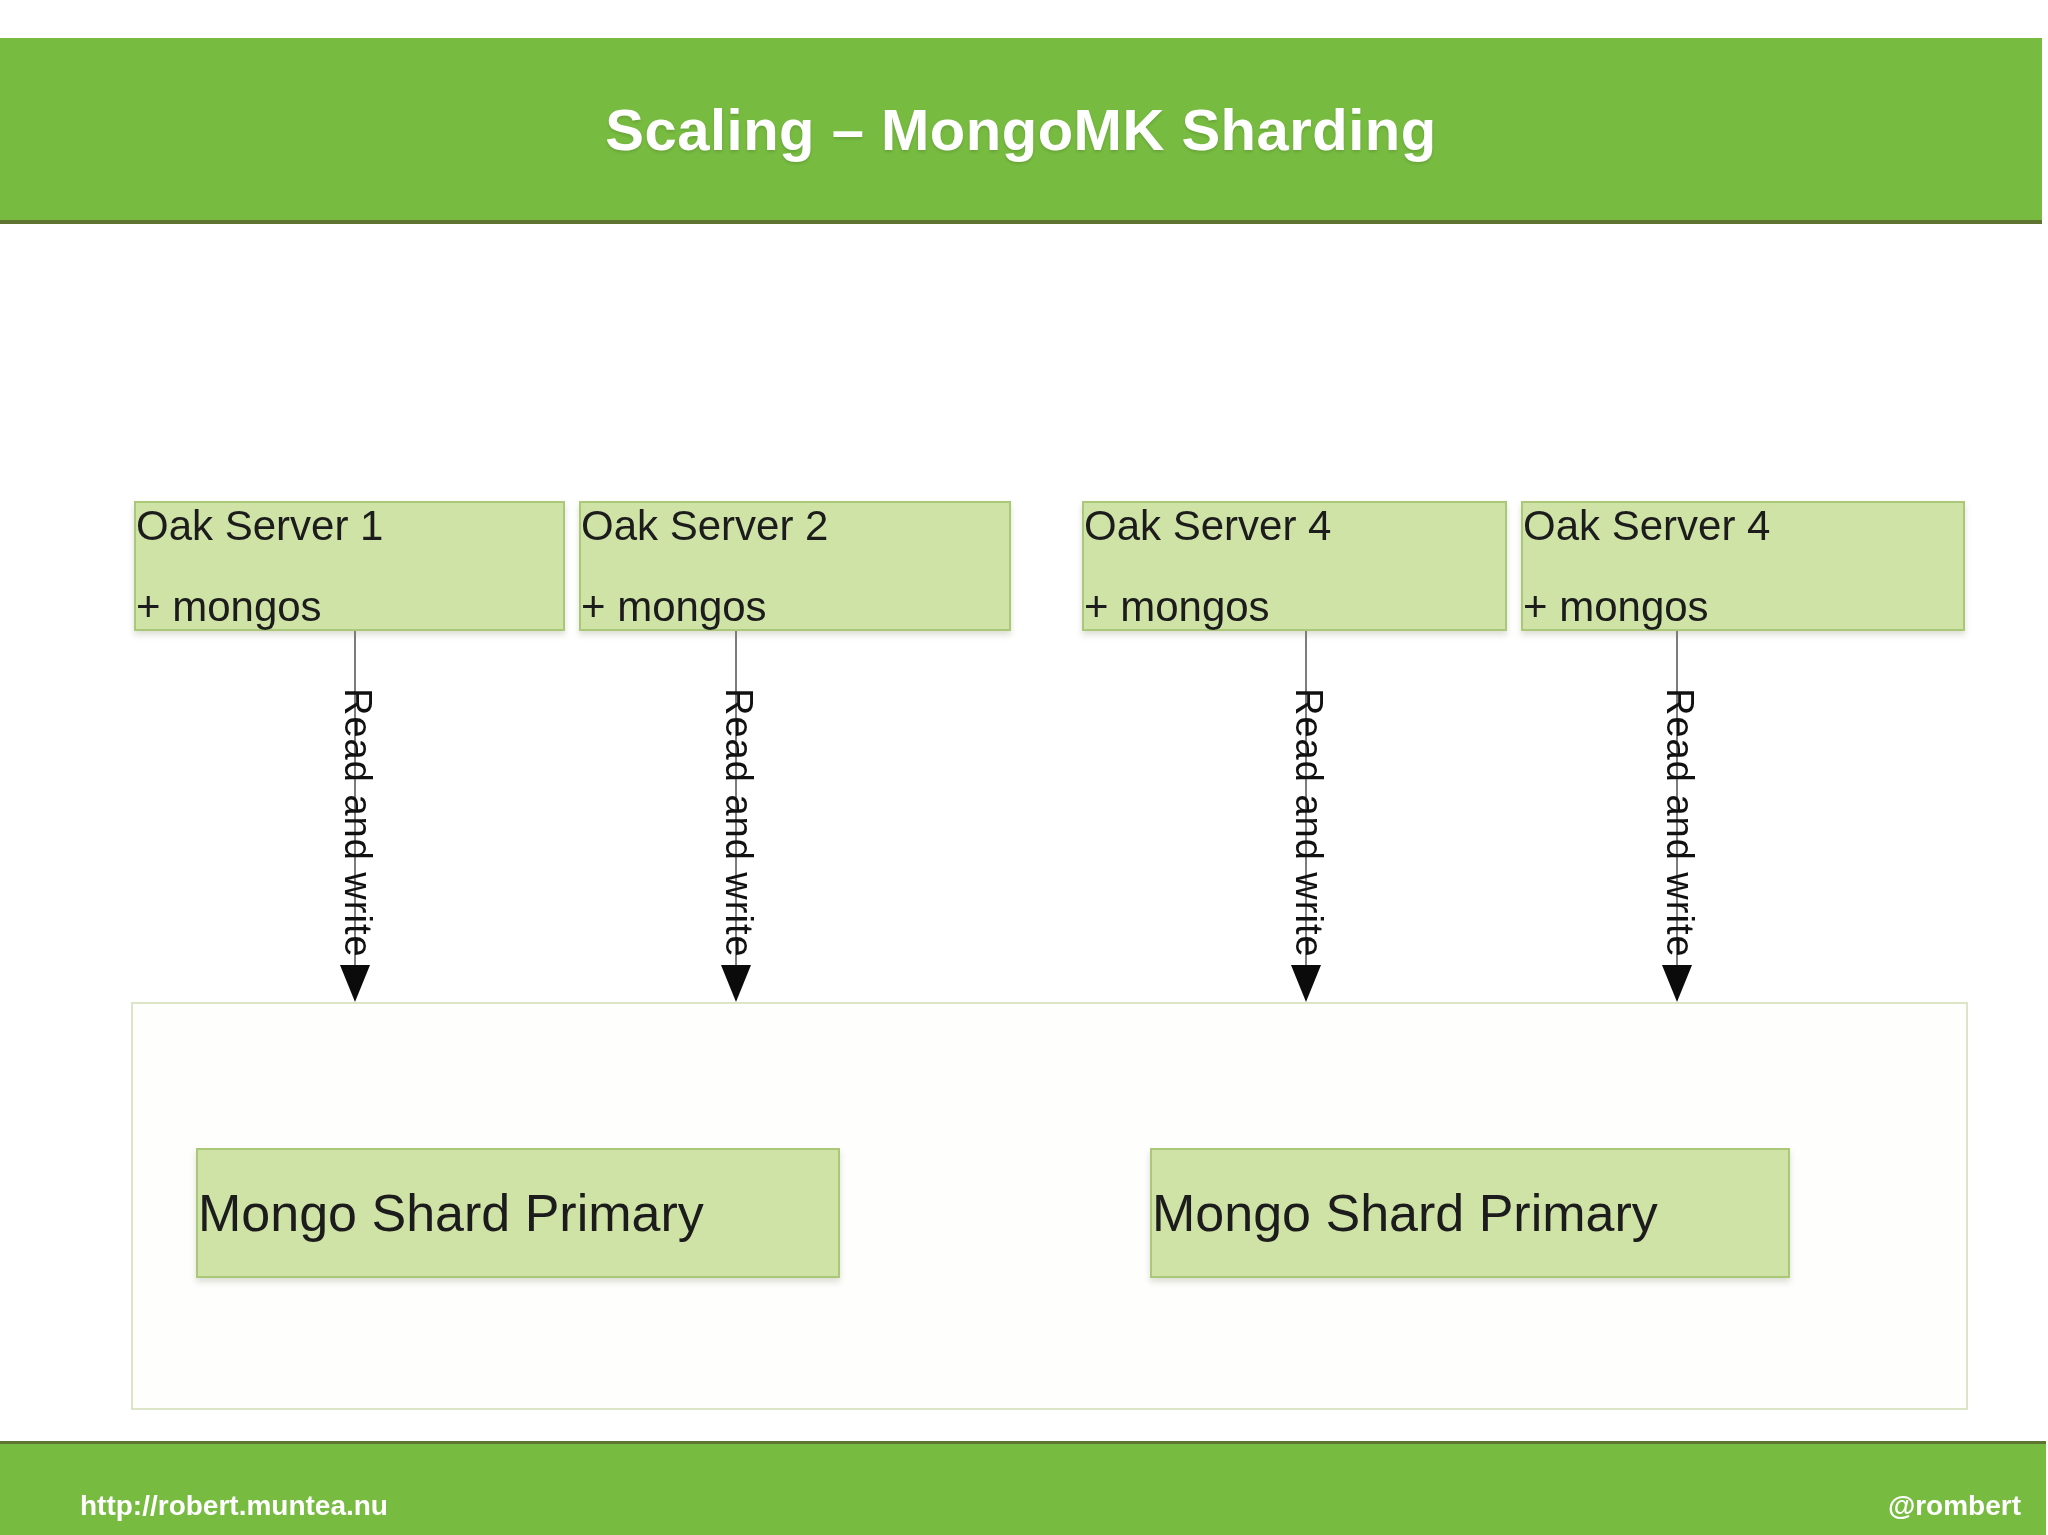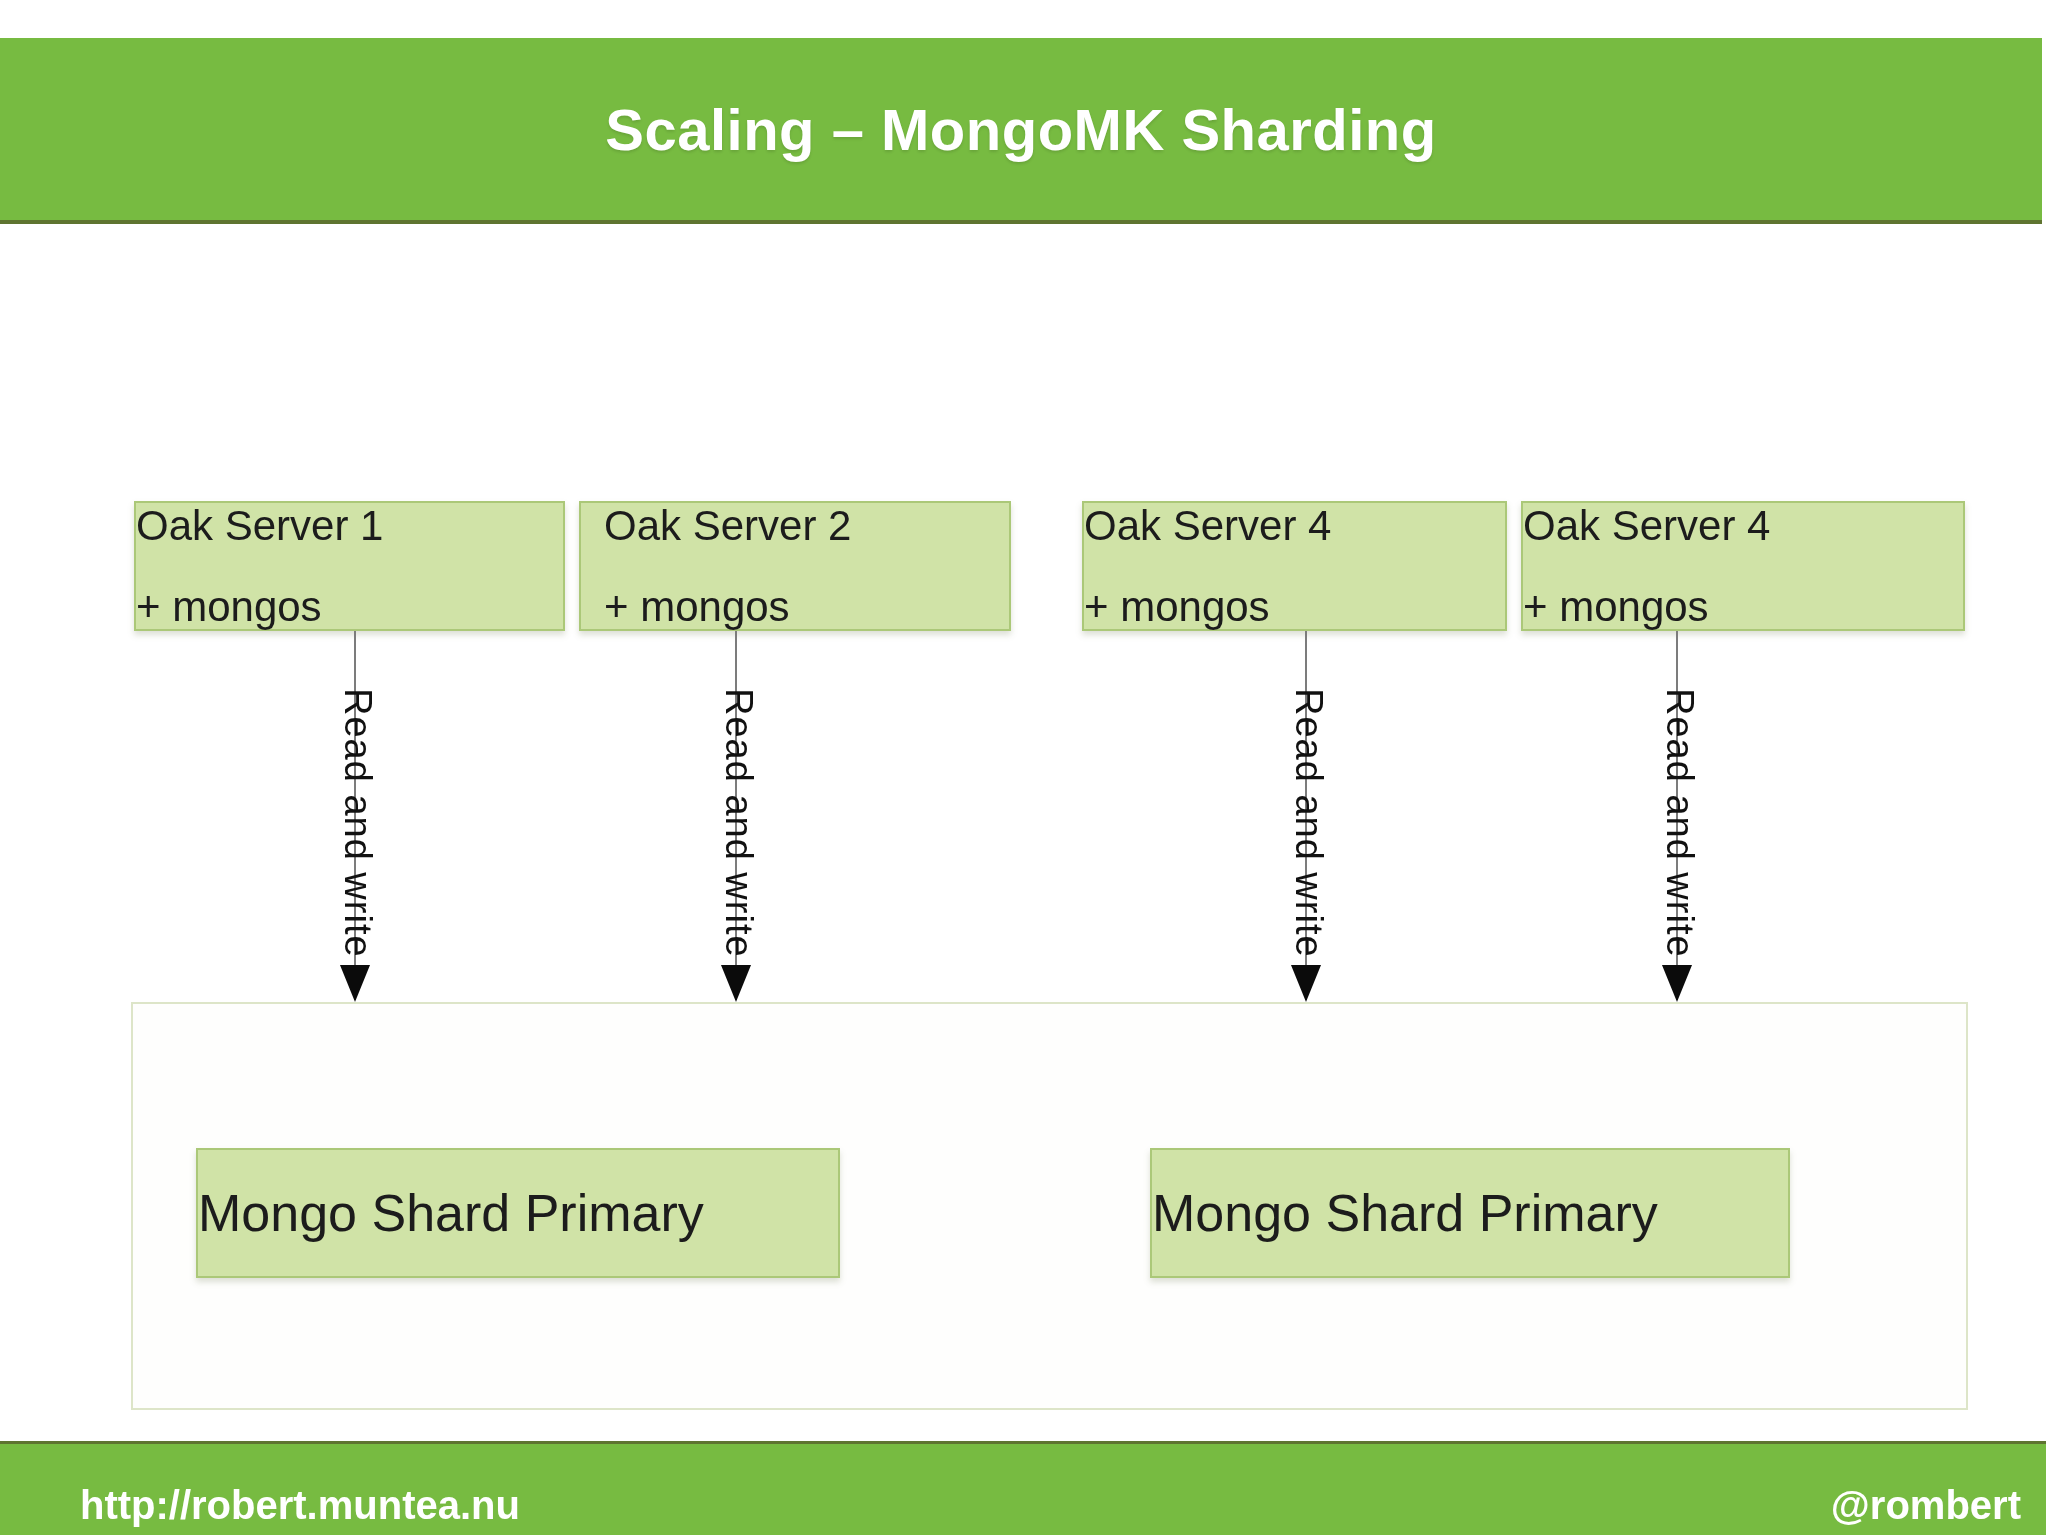--- a/index.html
+++ b/index.html
@@ -32,21 +32,21 @@
     position: absolute; left: 0; top: 1441px;
     width: 2046px; height: 94px;
     background: #77bb41;
     border-top: 3px solid #5e7430;
     display: flex; align-items: center; justify-content: space-between;
     box-sizing: border-box;
     padding-left: 80px; padding-right: 25px;
   }
   .footer .ftext {
     color: #ffffff;
-    font-size: 40px;
+    font-size: 28px;
     font-weight: 700;
     margin-top: 32px;
   }
 
   
   .node {
     position: absolute;
     background: #d0e3a7;
     border: 2px solid #abc878;
     box-sizing: border-box;
@@ -100,21 +100,21 @@
 <body>
 
 <div class="header">
   <div class="title">Scaling – MongoMK Sharding</div>
 </div>
 
 <div class="node oak" style="left:134px;width:431px;">
   <div>Oak Server 1</div>
   <div>+ mongos</div>
 </div>
-<div class="node oak" style="left:579px;width:432px;padding-left:23px;">
+<div class="node oak" style="left:579px;width:432px;">
   <div>Oak Server 2</div>
   <div>+ mongos</div>
 </div>
 <div class="node oak" style="left:1082px;width:425px;">
   <div>Oak Server 4</div>
   <div>+ mongos</div>
 </div>
 <div class="node oak" style="left:1521px;width:444px;">
   <div>Oak Server 4</div>
   <div>+ mongos</div>

